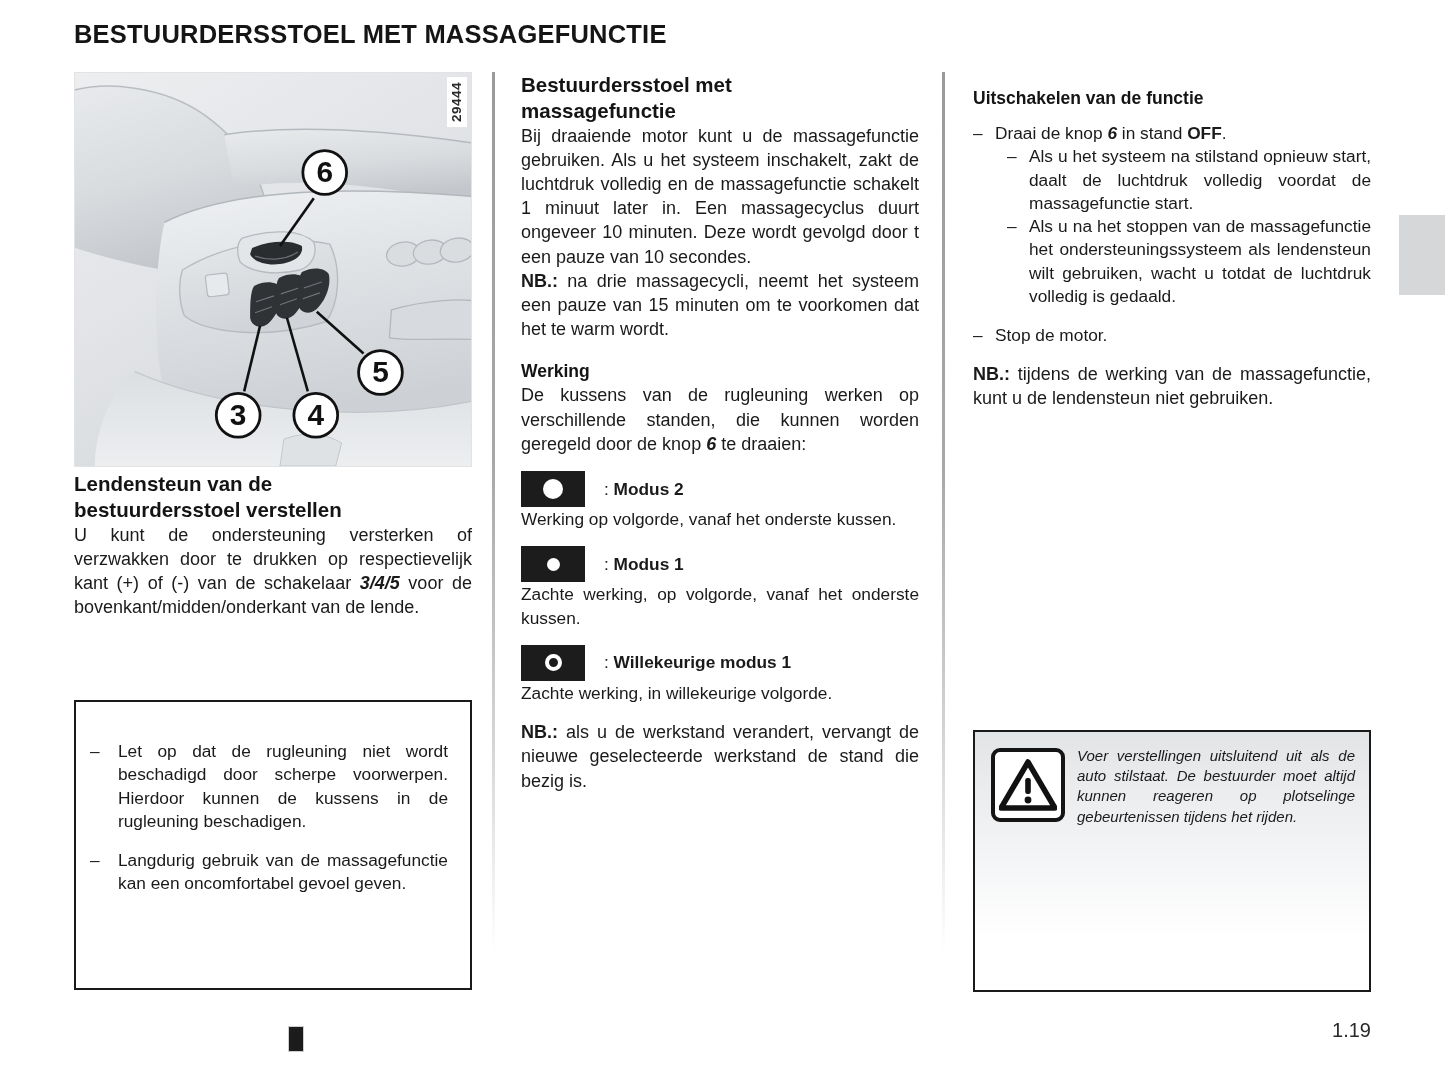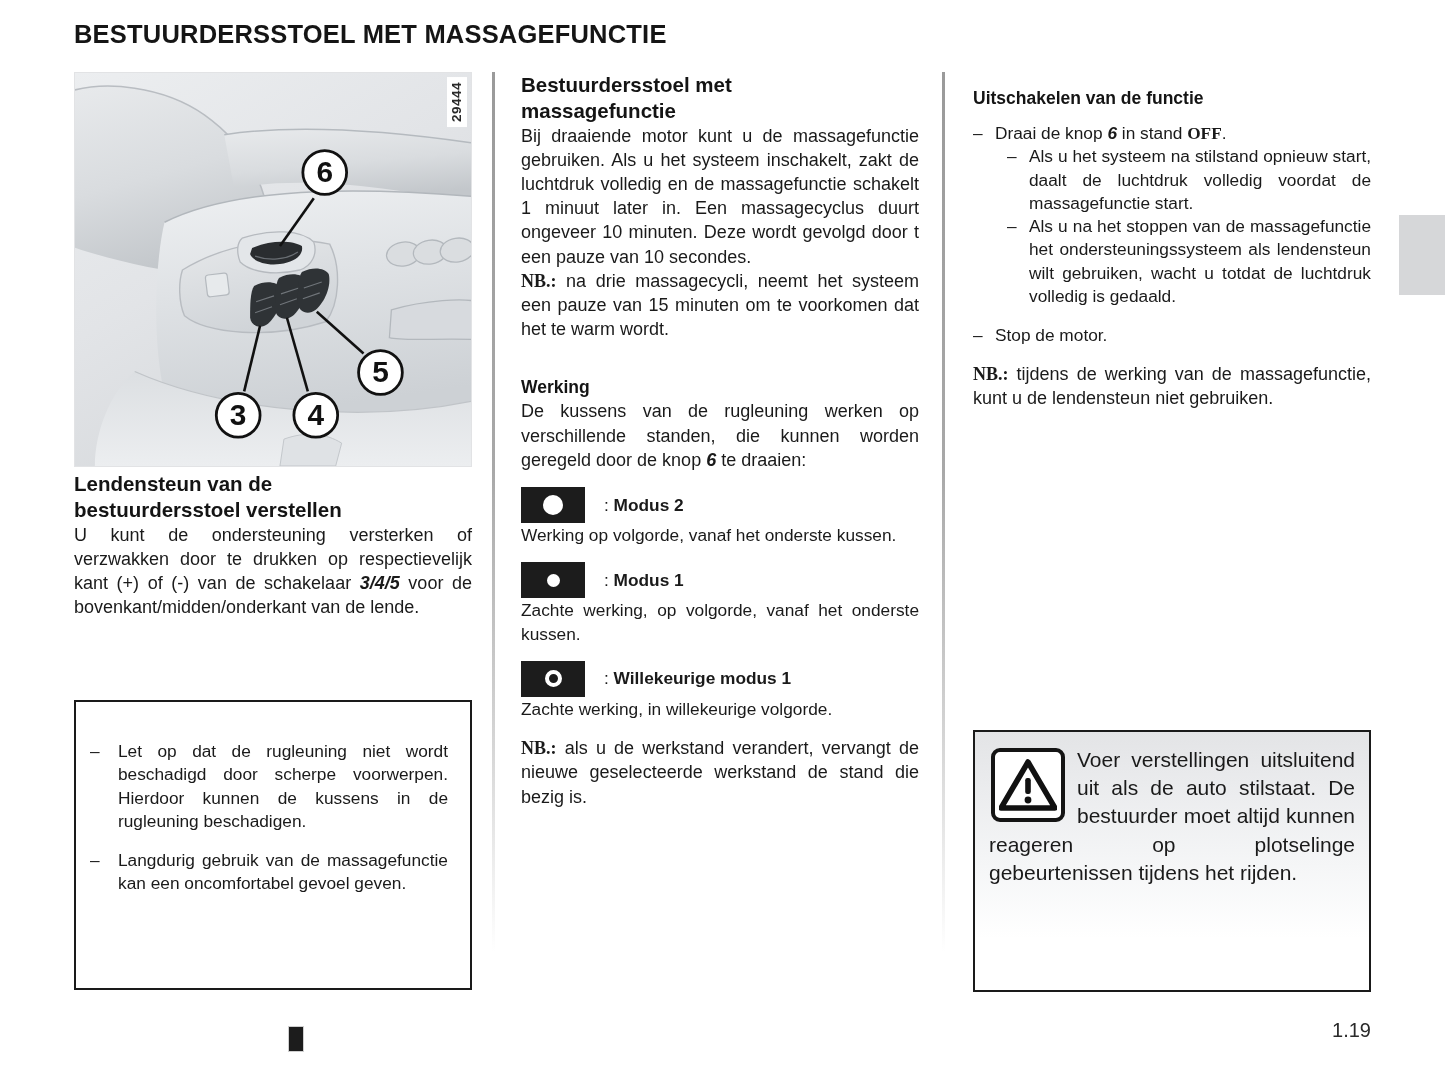--- a/index.html
+++ b/index.html
@@ -71,32 +71,32 @@
   h2.sec {
     font-size: 20.5px;
     font-weight: bold;
     line-height: 1.26;
     margin-top: 4px;
     color: #141414;
   }
   h3.sub {
     font-size: 17.5px;
     font-weight: bold;
-    margin-top: 36px;
+    margin-top: 20px;
     margin-bottom: 1px;
     color: #141414;
   }
   p.body {
     font-size: 18px;
     line-height: 1.345;
     text-align: justify;
     color: #1a1a1a;
   }
   p.gap { margin-top: 15px; }
-  b, strong { font-weight: bold; font-family: Liberation Serif, serif; }
+  b, strong { font-weight: bold; }
   i.bi { font-style: italic; font-weight: bold; }
 
   
   .dash-row { display: flex; font-size: 17.3px; line-height: 1.345; }
   .dash-row .d { width: 22px; flex: 0 0 22px; }
   .dash-row .t { flex: 1; text-align: justify; }
   .dash-lvl2 { margin-left: 34px; }
   .mt10 { margin-top: 13px; }
   .mt14 { margin-top: 16px; }
 
@@ -144,24 +144,25 @@
   .warn-tri-icon {
     float: left;
     width: 74px; height: 74px;
     border: 4px solid #141414;
     border-radius: 9px;
     background: #ffffff;
     margin: 2px 12px 0 2px;
     display: flex; align-items: center; justify-content: center;
   }
   .warn-text {
-    font-size: 21px;
+    font-size: 15px;
     line-height: 1.345;
     text-align: justify;
     color: #1a1a1a;
+    font-style: italic;
   }
 
   
   .page-num {
     position: absolute;
     right: 74px; bottom: 28px;
     font-size: 20px;
     color: #2a2a2a;
   }
   .foot-mark {

